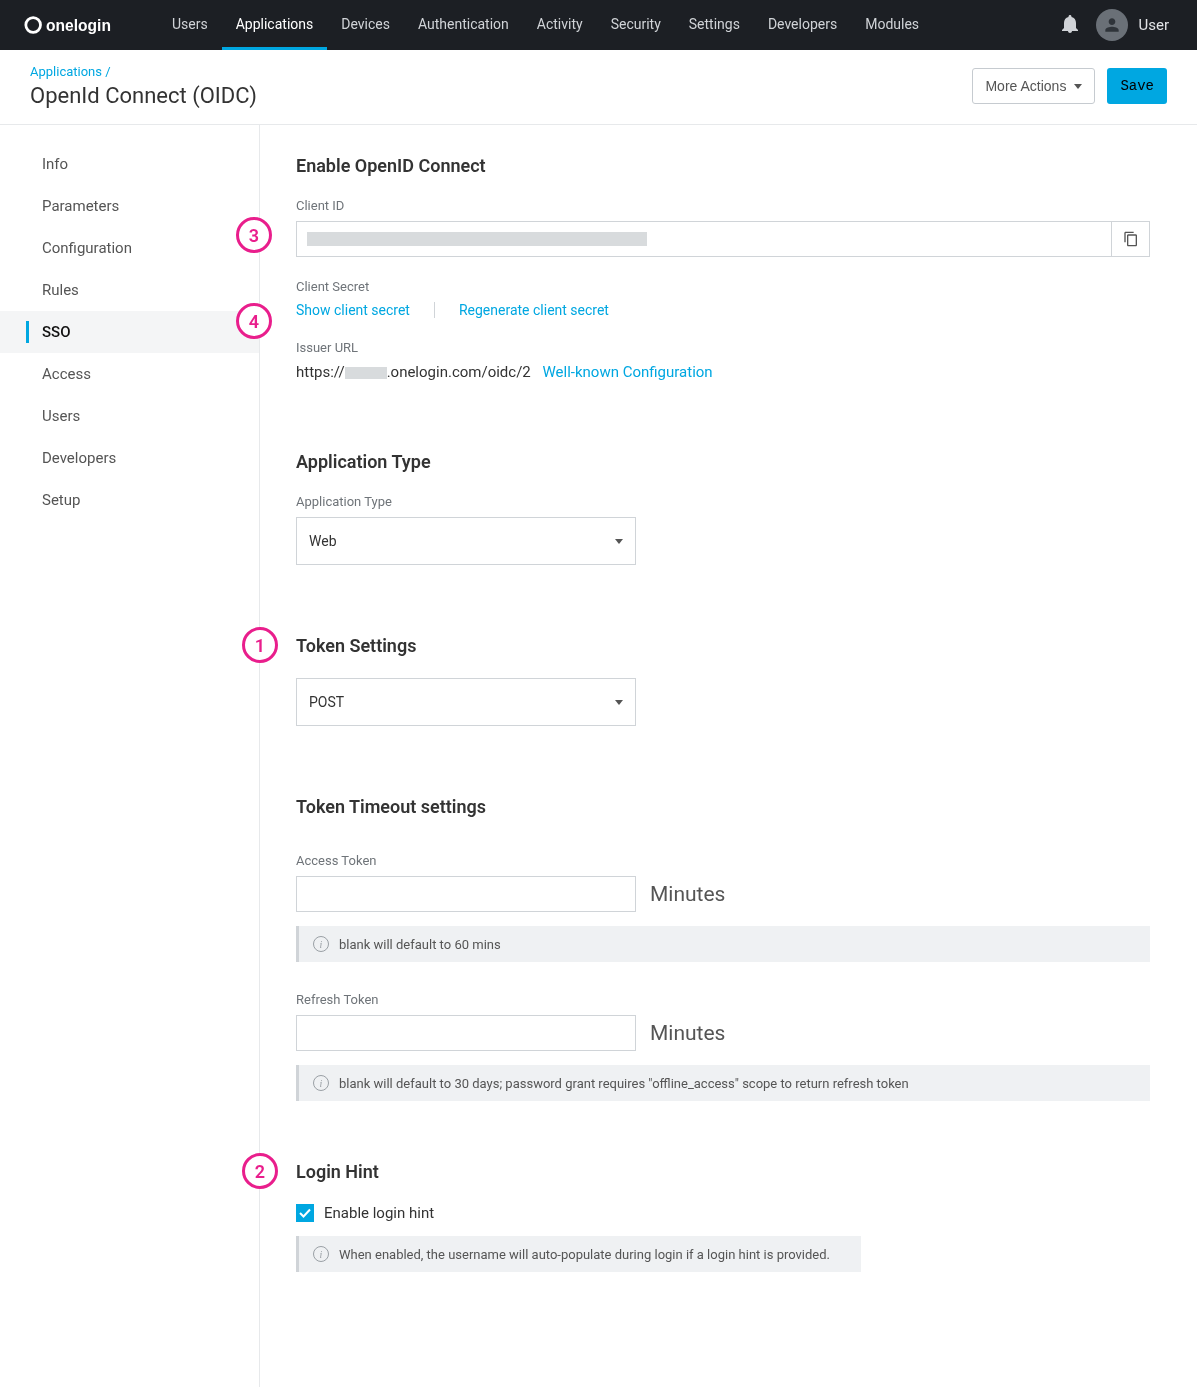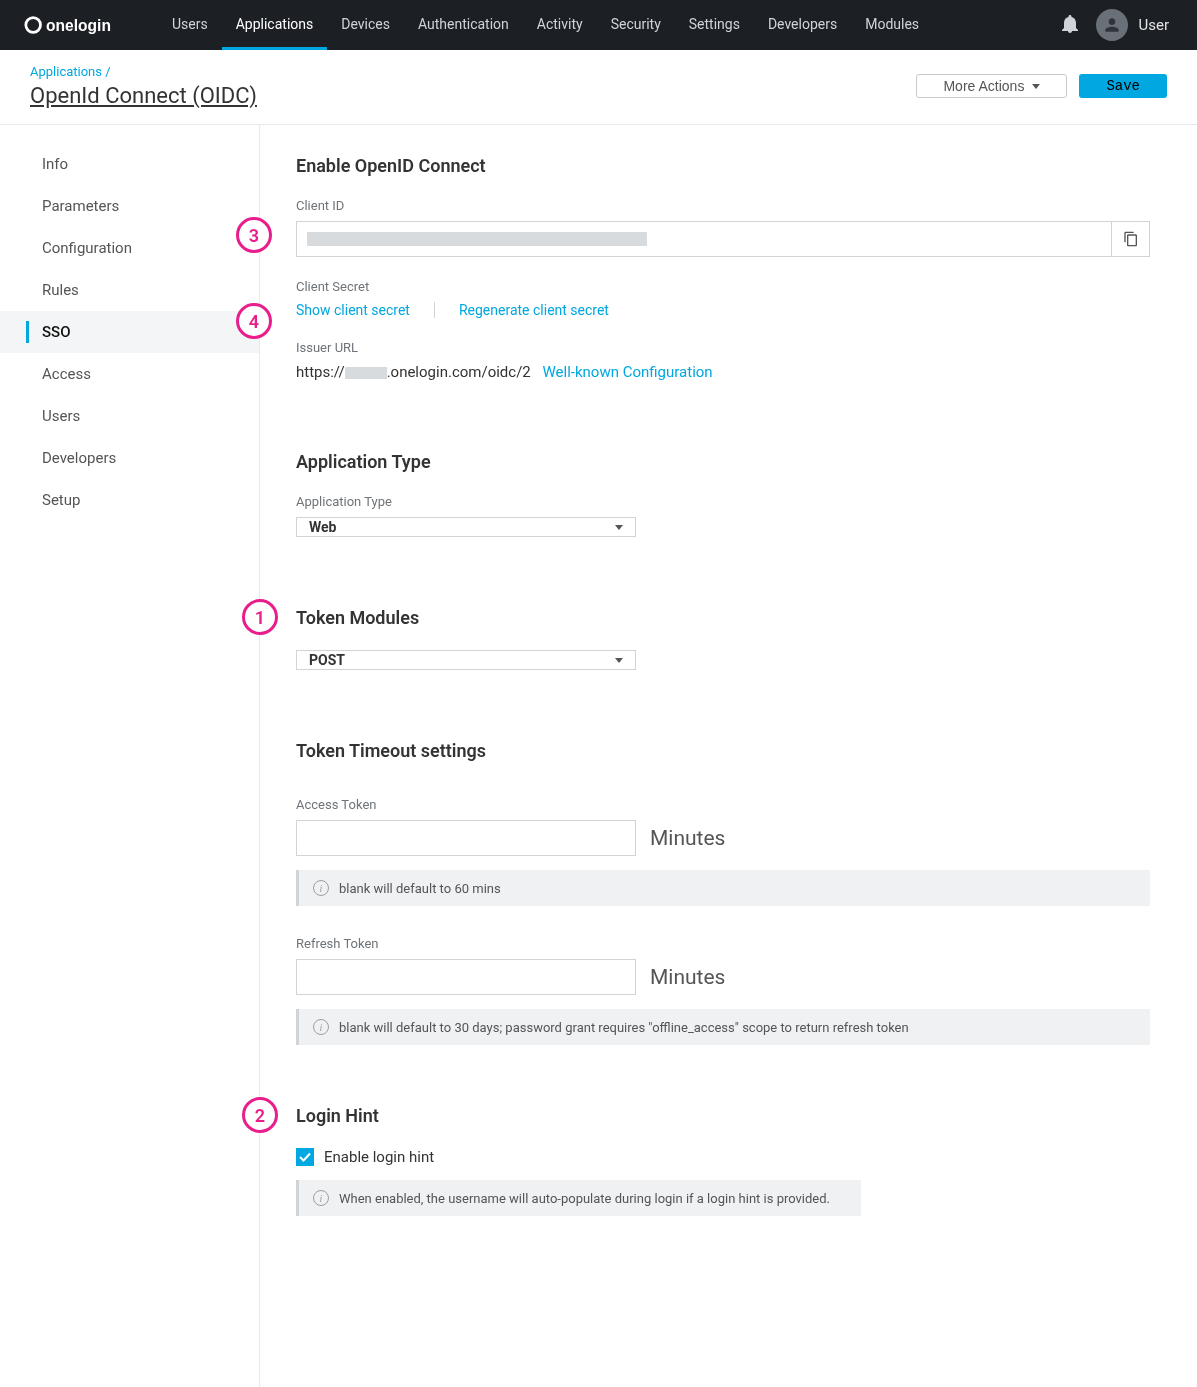--- a/index.html
+++ b/index.html
@@ -16,23 +16,23 @@
   .bell { color:#d0d3d7; cursor:pointer; }
   .user { display:flex; align-items:center; gap:10px; cursor:pointer; }
   .avatar { width:32px; height:32px; background:#6a7077; border-radius:50%; display:flex; align-items:center; justify-content:center; }
   .avatar svg { width:20px; height:20px; fill:#2f343a; }
   .user-label { color:#e1e3e6; font-size:15px; }
   
   
   .page-header { display:flex; align-items:center; justify-content:space-between; padding: 14px 30px 16px 30px; border-bottom: 1px solid #e7e9eb; }
   .crumbs { font-size:13px; color:#00a7e1; margin-bottom: 4px; }
   .crumbs a { color:#00a7e1; text-decoration:none; cursor:pointer; }
-  .page-title { font-size:22px; font-weight:400; color:#333;text-decoration:underline; }
+  .page-title { font-size:22px; font-weight:400; color:#333; }
   .header-actions { display:flex; gap:12px; }
-  .btn { font-size:14px; height:24px; padding: 0 26px; border-radius:3px; cursor:pointer; border:1px solid transparent; display:flex; align-items:center; gap:8px;text-align:right; }
+  .btn { font-size:14px; height:36px; padding: 0 12px; border-radius:3px; cursor:pointer; border:1px solid transparent; display:flex; align-items:center; gap:8px;text-align:right; }
   .btn-outline { background:#fff; border:1px solid #c6cbd0; color:#555; }
   .btn-primary { background:#00a7e1; color:#000000;font-family:Liberation Mono, monospace; }
   .caret { width:0; height:0; border-left:4px solid transparent; border-right:4px solid transparent; border-top:5px solid #555; }
   
   
   .layout { display:flex; min-height: calc(100vh - 50px - 72px); }
   
   
   .sidebar { width: 260px; border-right:1px solid #e7e9eb; padding-top: 18px; }
   .side-item { padding: 12px 0 12px 42px; font-size:15px; color:#555; cursor:pointer; position:relative; }
@@ -56,21 +56,21 @@
   
   .secret-row { display:flex; gap:22px; }
   .link { color:#00a7e1; cursor:pointer; }
   .vsep { width:1px; background:#d0d4d8; margin:0 2px; }
   
   .issuer-row { font-size:15px; color:#333; }
   .issuer-mask { display:inline-block; width:42px; height:12px; background:#d8dbdd; vertical-align:middle; }
   
   
   .select { position:relative; width:340px; }
-  .select-box { border:1px solid #d0d4d8; height:20px; display:flex; align-items:center; padding:0 12px; cursor:pointer; background:#fff;font-weight:bold; }
+  .select-box { border:1px solid #d0d4d8; height:48px; display:flex; align-items:center; padding:0 12px; cursor:pointer; background:#fff; }
   .select-box .c2 { margin-left:auto; }
   
   
   .text-input { border:1px solid #d0d4d8; height:36px; width:340px; padding: 0 12px; font-size:14px; }
   .inline-field { display:flex; align-items:center; gap:14px; }
   .unit { color:#555; font-size:21px; }
   
   
   .info-bar { background:#eff1f3; border-left:3px solid #d0d4d8; padding:10px 14px; display:flex; align-items:center; gap:10px; margin-top:14px; font-size:13px; color:#555; }
   .info-bar.narrow { width: 565px; }
@@ -196,21 +196,21 @@
       <div class="select">
         <div class="select-box">
           <span>Web</span>
           <span class="caret c2"></span>
         </div>
       </div>
     </div>
 
     <div class="section">
       <div class="annot" style="left:-54px; top:-8px;">1</div>
-      <div class="section-title">Token Modules</div>
+      <div class="section-title">Token Settings</div>
       <div class="select">
         <div class="select-box">
           <span>POST</span>
           <span class="caret c2"></span>
         </div>
       </div>
     </div>
 
     <div class="section tight">
       <div class="section-title" style="margin-bottom:36px;">Token Timeout settings</div>

